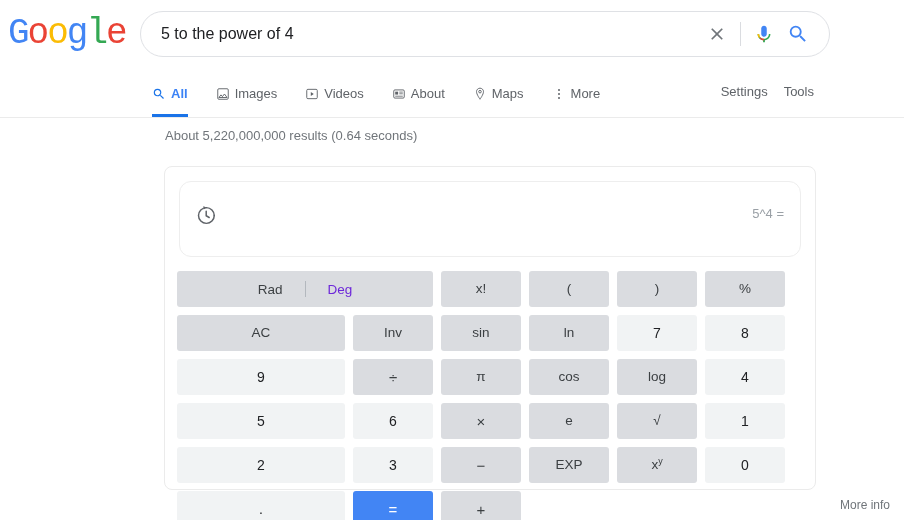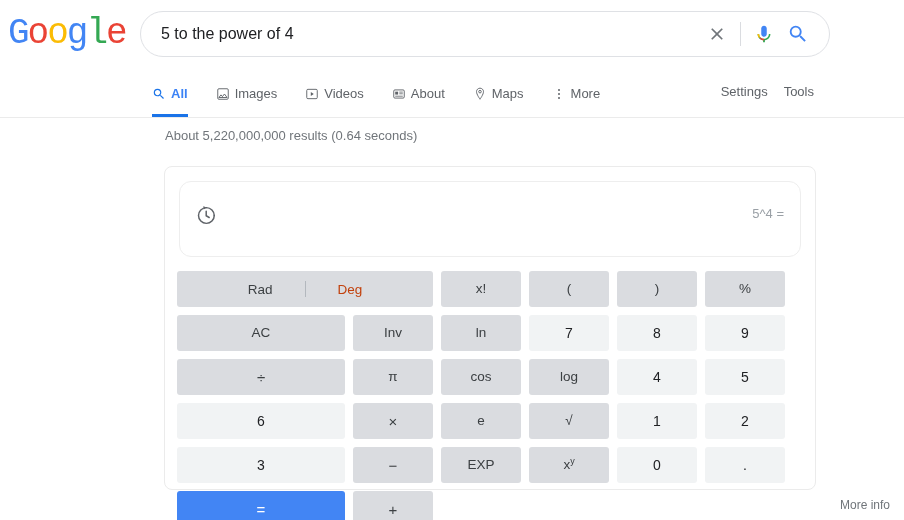--- a/index.html
+++ b/index.html
@@ -112,27 +112,27 @@
   }
   .key.num { background: #f1f3f4; color: #202124; font-size: 14px; }
   .key.op  { background: #dadce0; color: #3c4043; font-size: 15px; }
   .key.eq  { background: #4285f4; color: #ffffff; font-size: 15px; }
   .key.fn  { background: #dadce0; }
   .key sup { font-size: 9px; vertical-align: super; line-height: 0; }
 
   .radeg {
     grid-column: 1 / span 2;
     background: #dadce0; border-radius: 3px;
-    display: flex; align-items: center; justify-content: center; gap: 10px;
+    display: flex; align-items: center; justify-content: center; gap: 0;
   }
   .radeg .seg {
     font-size: 13.5px; cursor: pointer; padding: 0 22px;
   }
   .radeg .seg.on { color: #3c4043; }
-  .radeg .seg.off { color: #c2410c; }
+  .radeg .seg.off { color: #6d28d9; }
   .radeg .vline { width: 1px; height: 16px; background: #9aa0a6; opacity: .6; }
 
   .more-info {
     position: absolute; right: 14px; top: 498px;
     font-size: 12px; color: #70757a; cursor: pointer;
   }
 </style>
 </head>
 <body>
 
@@ -265,20 +265,21 @@
         <span class="vline"></span>
         <span class="seg off">Deg</span>
       </div>
       <button class="key fn">x!</button>
       <button class="key fn">(</button>
       <button class="key fn">)</button>
       <button class="key fn">%</button>
       <button class="key fn">AC</button>
 
       <button class="key fn">Inv</button>
+      <button class="key fn">sin</button>
       <button class="key fn">ln</button>
       <button class="key num">7</button>
       <button class="key num">8</button>
       <button class="key num">9</button>
       <button class="key op">÷</button>
 
       <button class="key fn">π</button>
       <button class="key fn">cos</button>
       <button class="key fn">log</button>
       <button class="key num">4</button>

